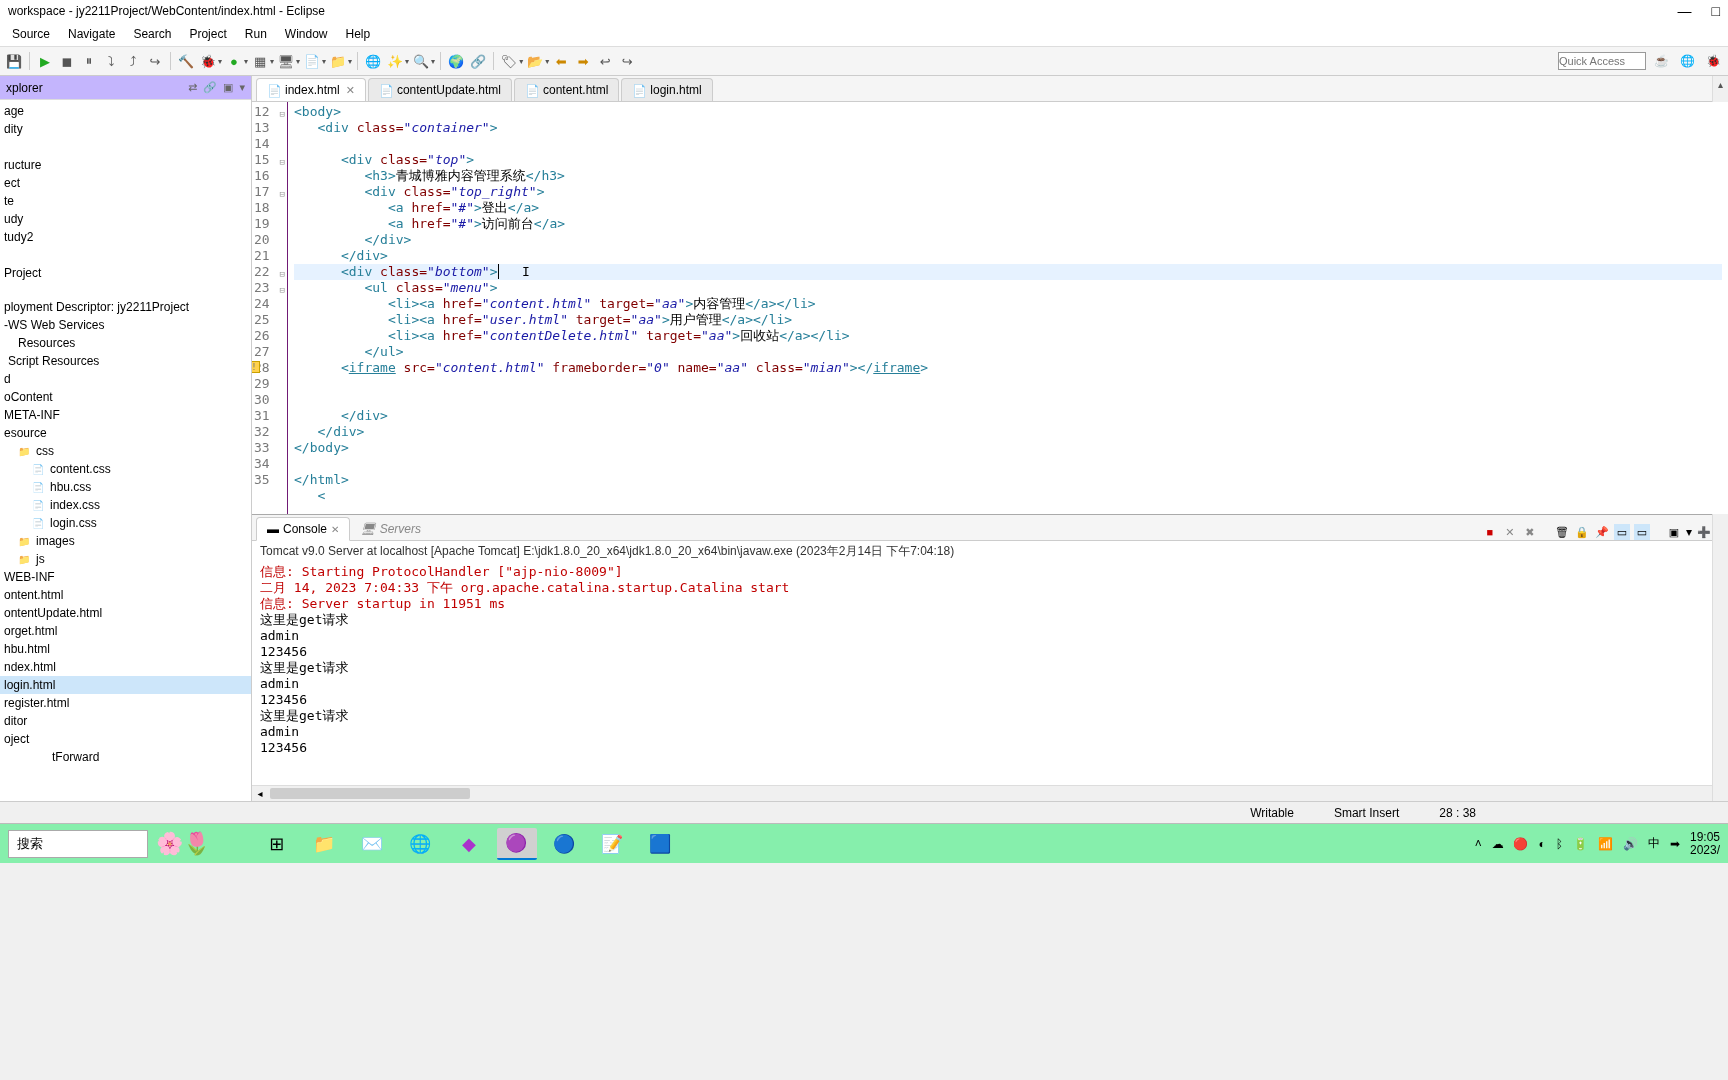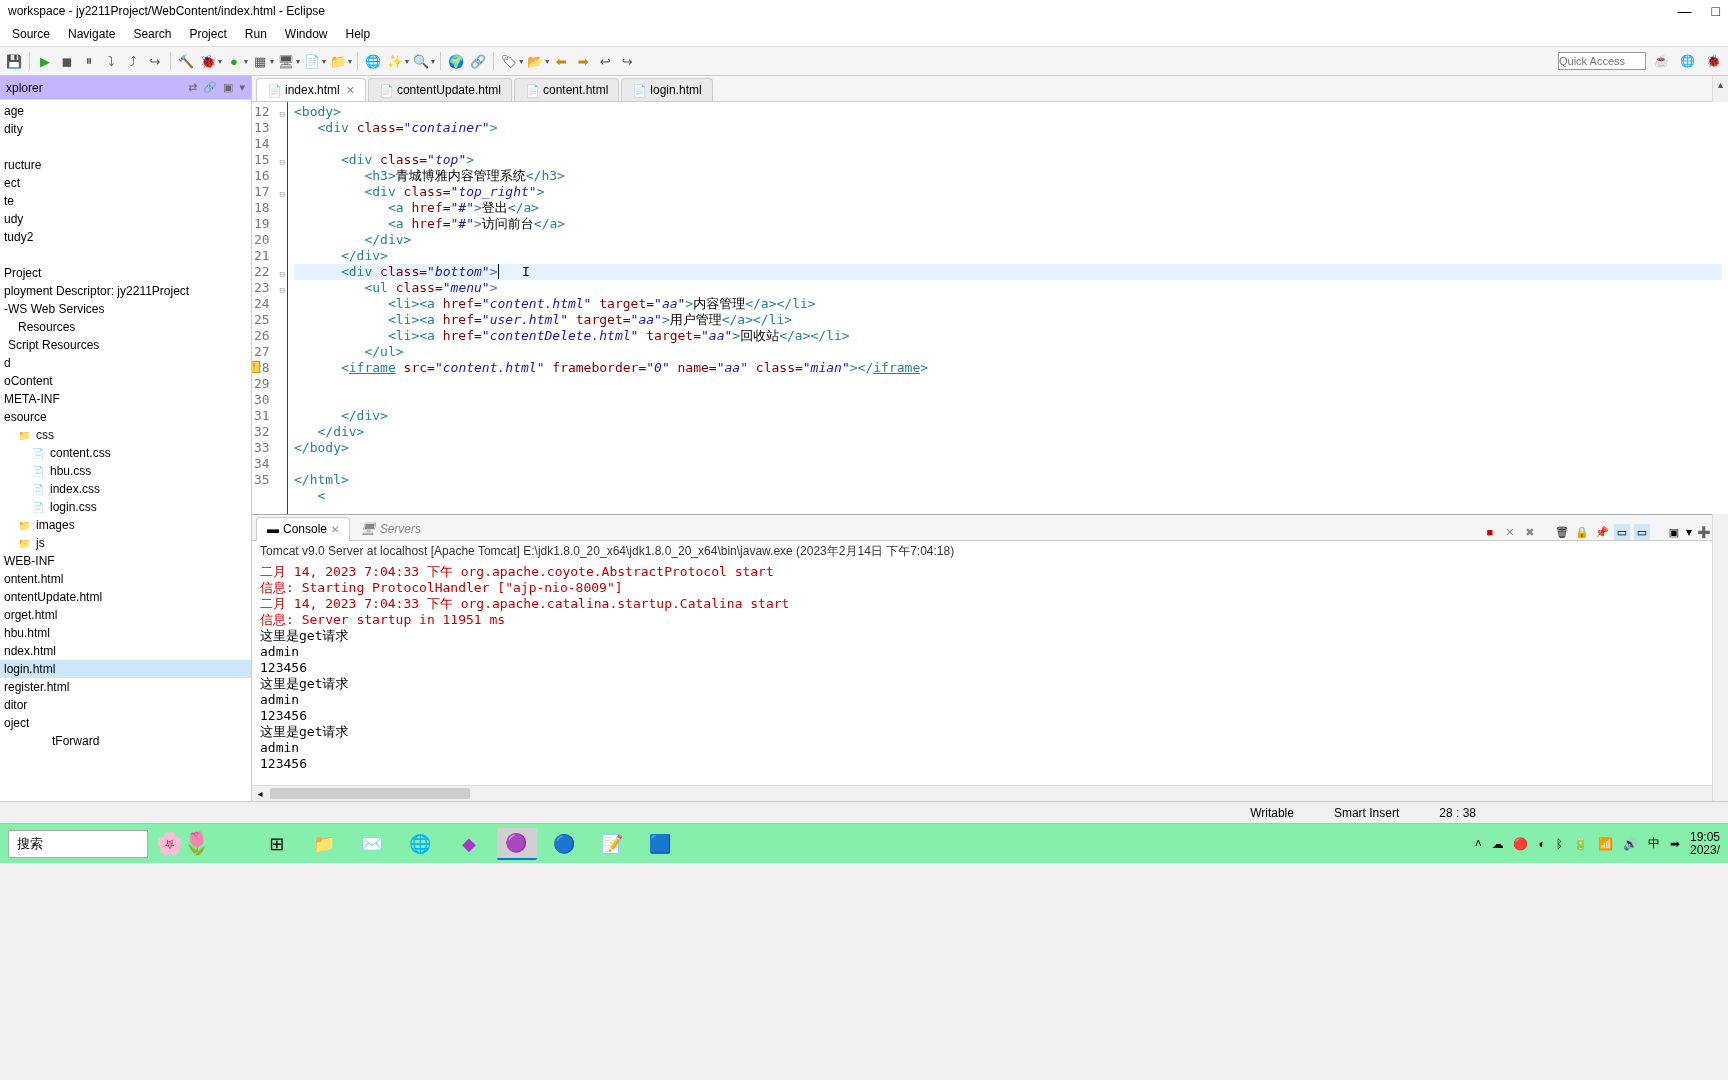--- a/index.html
+++ b/index.html
@@ -181,21 +181,21 @@
         </div>
         <div class="tree-item" style="padding-left: 4px;">
           <span>tudy2</span>
         </div>
         <div class="tree-item" style="padding-left: 4px;">
           <span></span>
         </div>
         <div class="tree-item" style="padding-left: 4px;">
           <span>Project</span>
         </div>
-        <div class="tree-item" style="padding-left: 4px;">
+        <div class="tree-item" style="padding-left: 4px; margin-top: 16px;">
           <span>ployment Descriptor: jy2211Project</span>
         </div>
         <div class="tree-item" style="padding-left: 4px;">
           <span>-WS Web Services</span>
         </div>
         <div class="tree-item" style="padding-left: 18px;">
           <span>Resources</span>
         </div>
         <div class="tree-item" style="padding-left: 8px;">
           <span>Script Resources</span>
@@ -353,21 +353,20 @@
           <span class="cbtn" style="background:#cde6fa">▭</span>
           <span style="width:8px"></span>
           <span class="cbtn">▣</span>
             <span class="tb-drop">▾</span>
           <span class="cbtn">➕</span>
             <span class="tb-drop">▾</span>
         </div>
       </div>
       <div class="console-title">Tomcat v9.0 Server at localhost [Apache Tomcat] E:\jdk1.8.0_20_x64\jdk1.8.0_20_x64\bin\javaw.exe (2023年2月14日 下午7:04:18)</div>
       <div class="console-body" id="console-body">
-          <div class="red">二月 14, 2023 7:04:33 下午 org.apache.coyote.AbstractProtocol start</div>
           <div class="red">信息: Starting ProtocolHandler ["ajp-nio-8009"]</div>
           <div class="red">二月 14, 2023 7:04:33 下午 org.apache.catalina.startup.Catalina start</div>
           <div class="red">信息: Server startup in 11951 ms</div>
           <div class="">这里是get请求</div>
           <div class="">admin</div>
           <div class="">123456</div>
           <div class="">这里是get请求</div>
           <div class="">admin</div>
           <div class="">123456</div>
           <div class="">这里是get请求</div>

